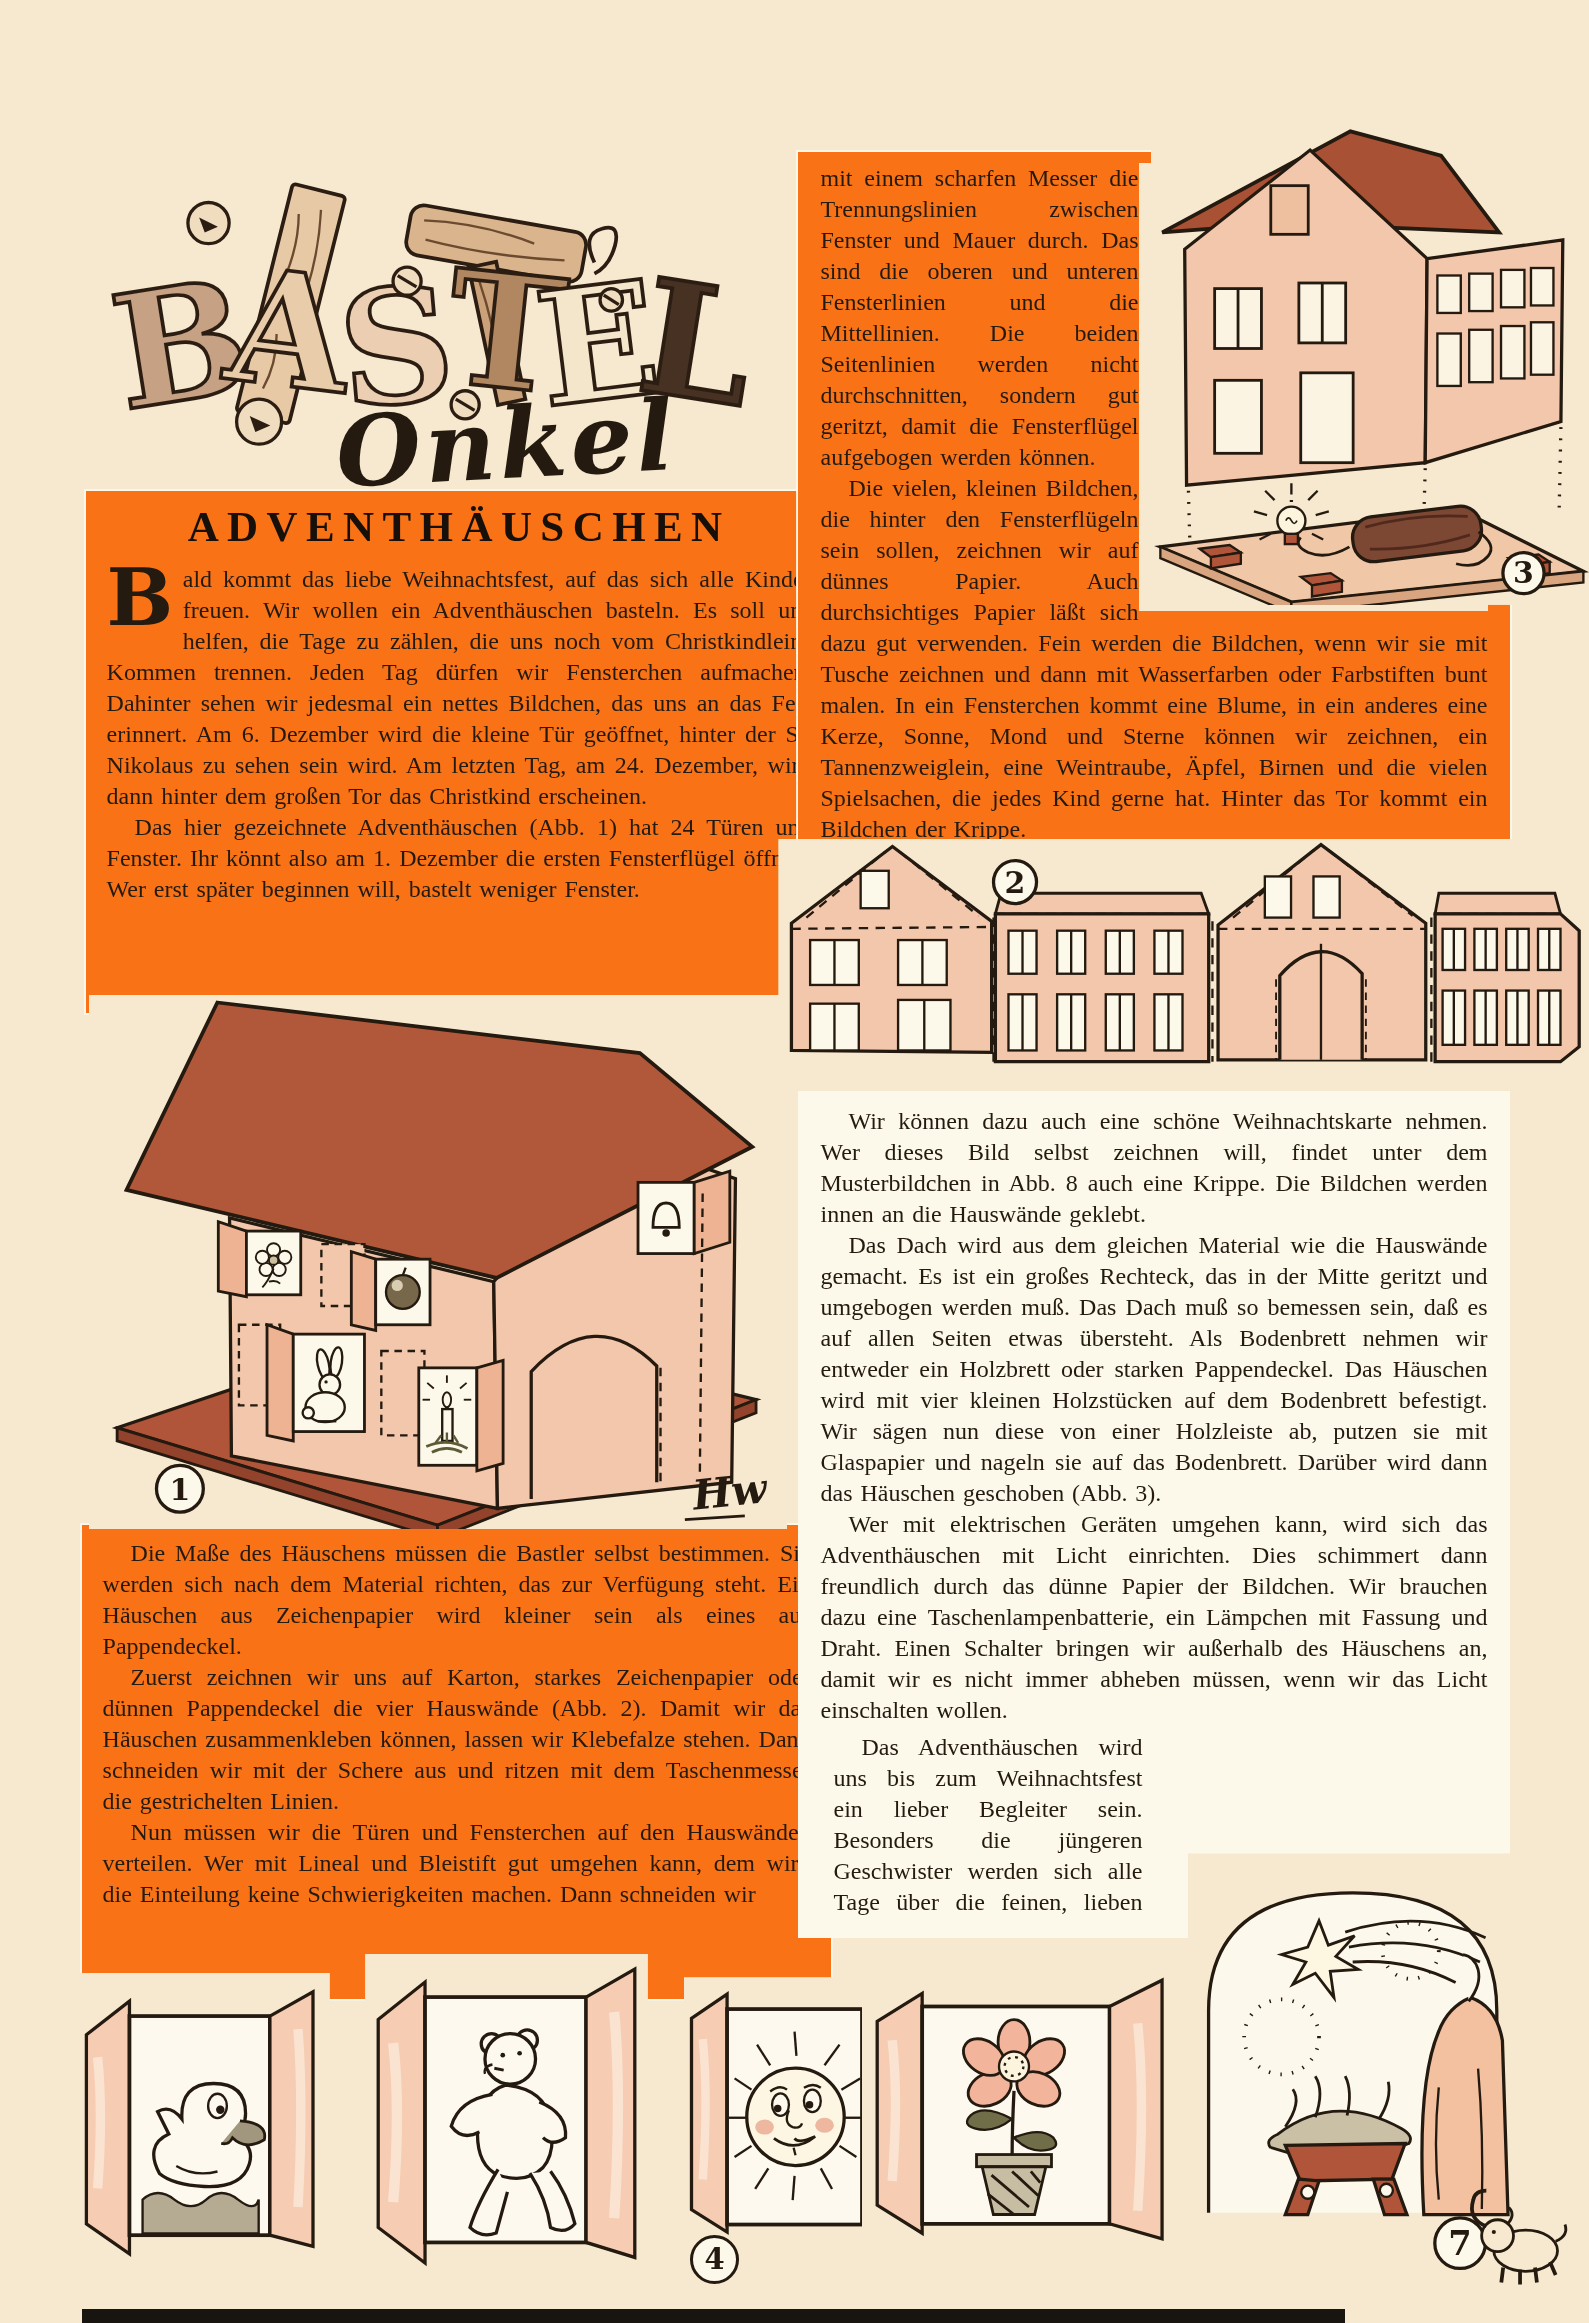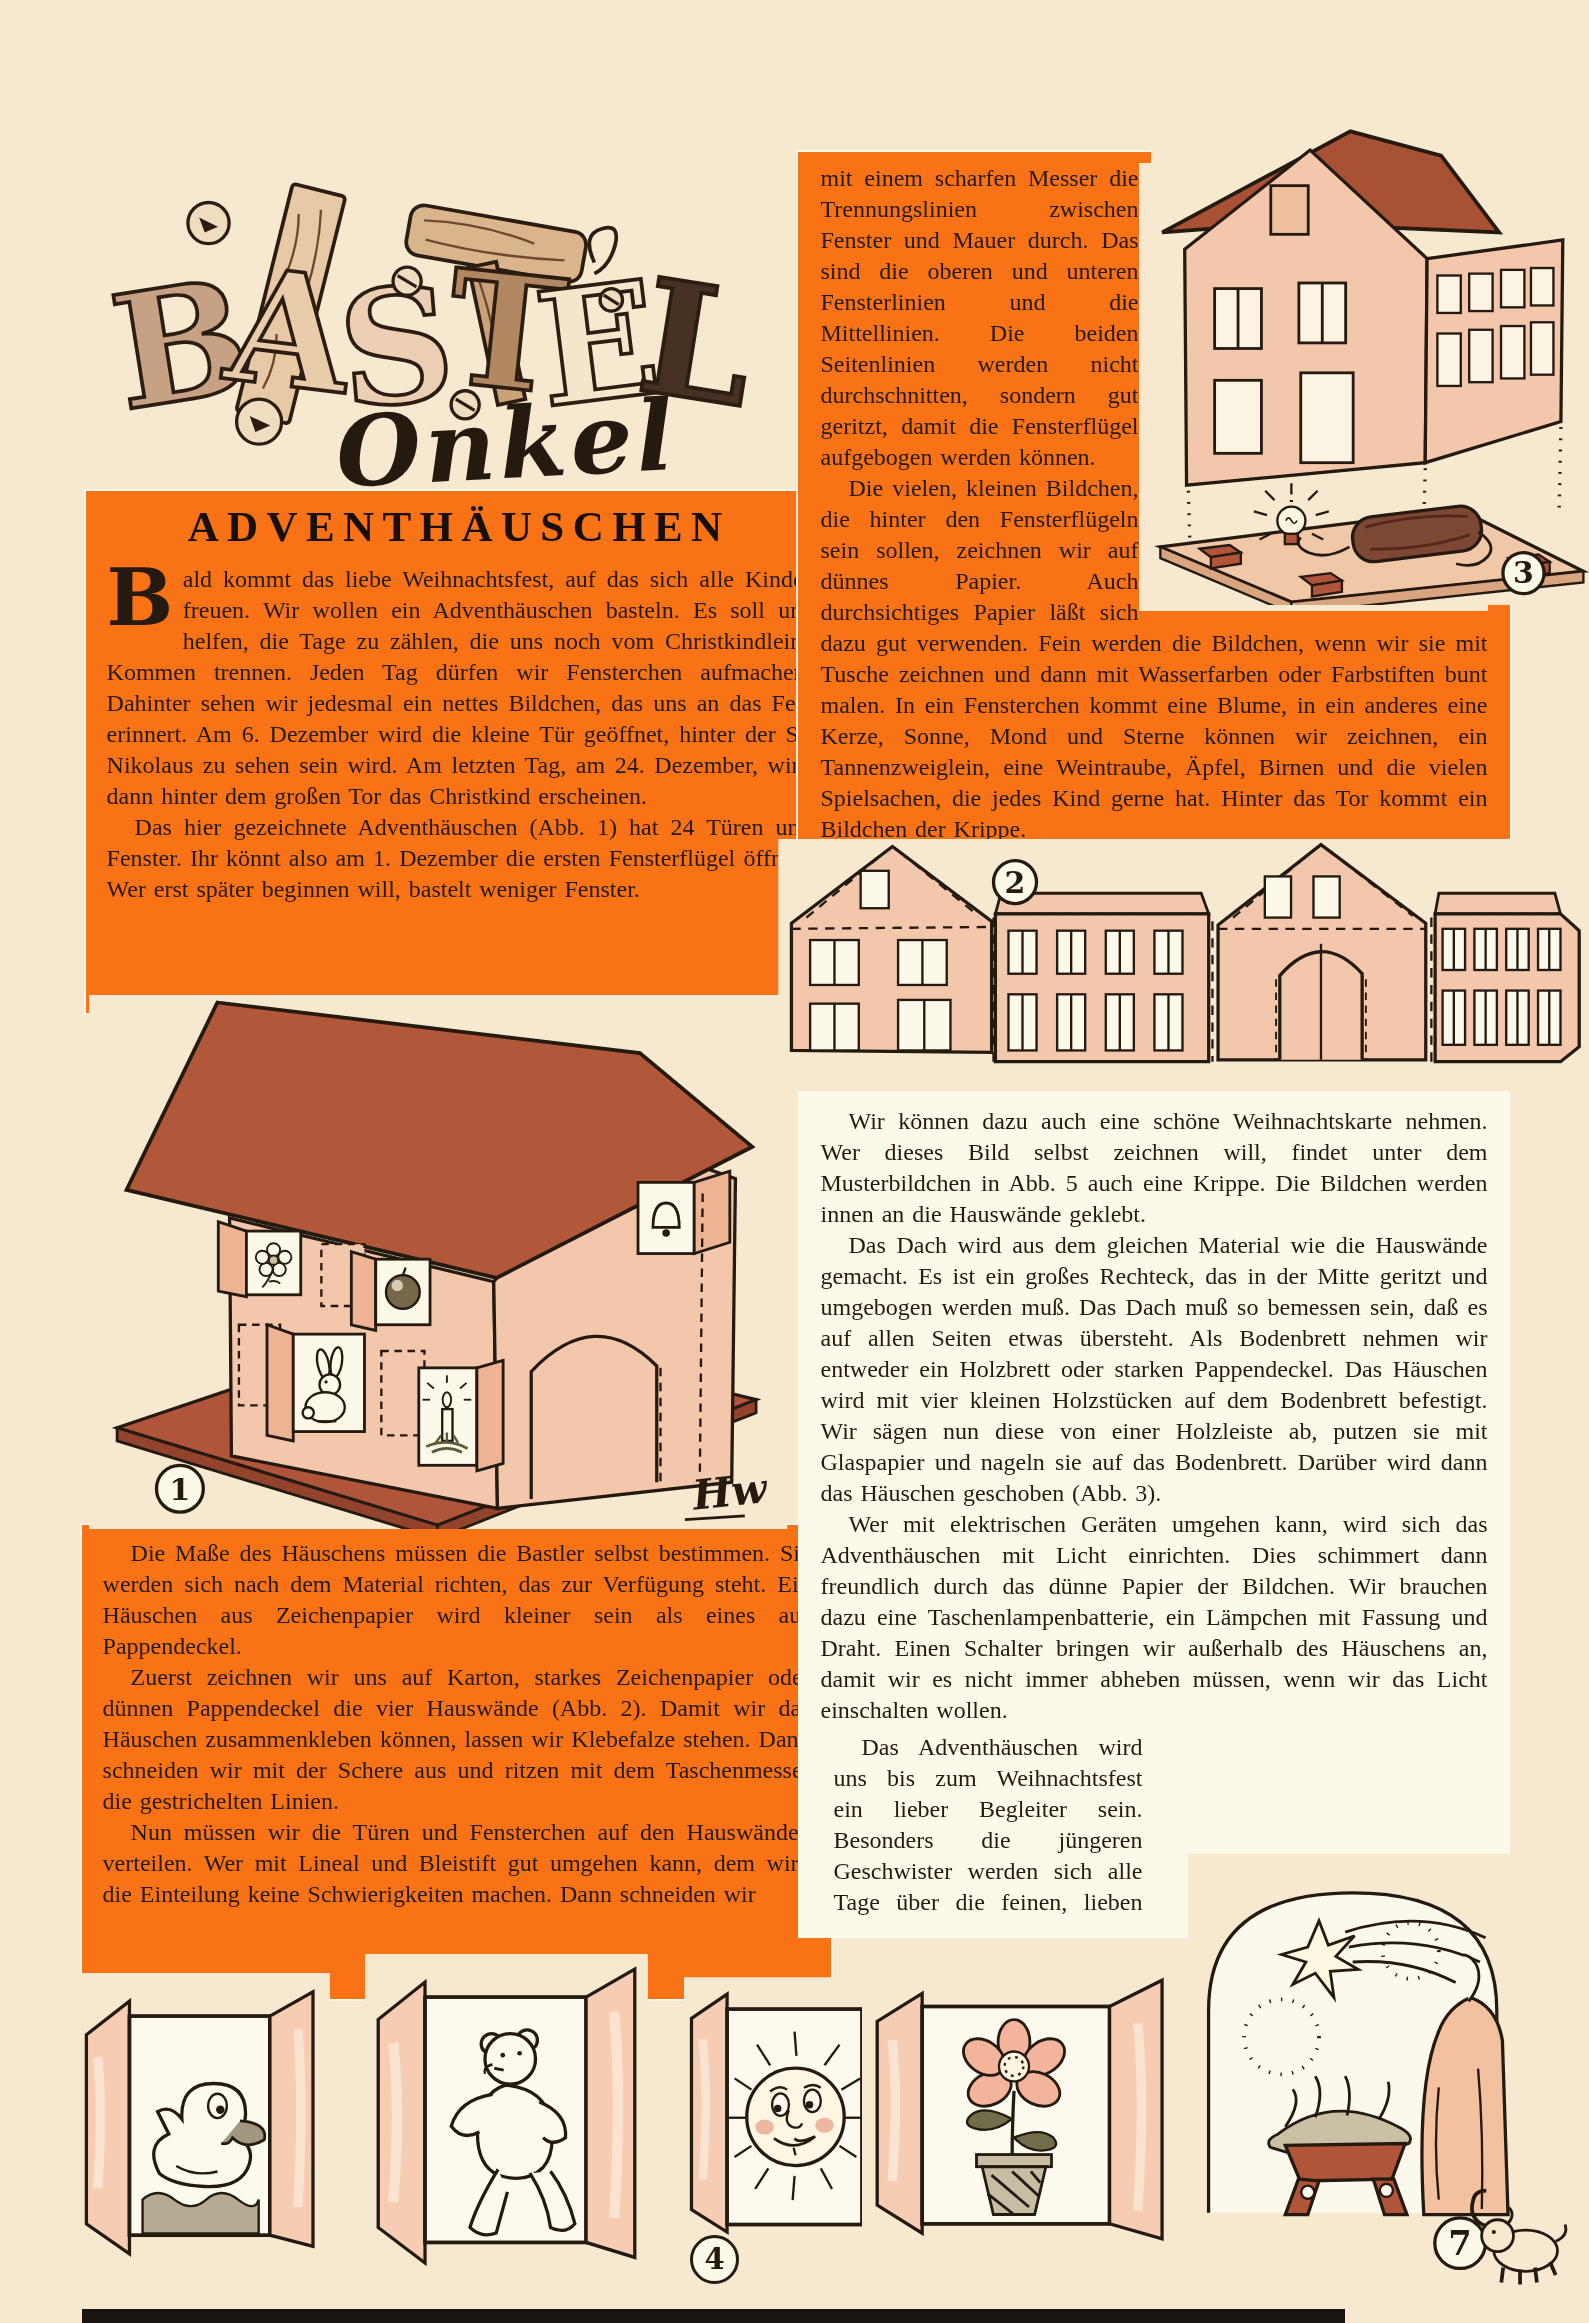--- a/index.html
+++ b/index.html
@@ -330,21 +330,21 @@
     <g stroke="#241a10" stroke-width="2.5" stroke-dasharray="10,8">
       <line x1="230" y1="84" x2="230" y2="238"></line>
         <line x1="464" y1="88" x2="464" y2="238"></line>
       <line x1="698" y1="84" x2="698" y2="238"></line>
     </g>
     <circle cx="253" cy="46" r="23" fill="#fcf8ea" stroke="#241a10" stroke-width="3.5"></circle>
     <text x="253" y="58" text-anchor="middle" class="figlabel" fill="#241a10">2</text>
   </svg>
 
   <div class="abs rb2 z2" style="left:798px;top:1091px;width:667px;padding:15px 22.5px;">
-    <p class="body indent">Wir können dazu auch eine schöne Weihnachtskarte nehmen. Wer dieses Bild selbst zeichnen will, findet unter dem Musterbildchen in Abb. 5 auch eine Krippe. Die Bildchen werden innen an die Hauswände geklebt.</p>
+    <p class="body indent">Wir können dazu auch eine schöne Weihnachtskarte nehmen. Wer dieses Bild selbst zeichnen will, findet unter dem Musterbildchen in Abb. 8 auch eine Krippe. Die Bildchen werden innen an die Hauswände geklebt.</p>
     <p class="body">Das Dach wird aus dem gleichen Material wie die Hauswände gemacht. Es ist ein großes Rechteck, das in der Mitte geritzt und umgebogen werden muß. Das Dach muß so bemessen sein, daß es auf allen Seiten etwas übersteht. Als Bodenbrett nehmen wir entweder ein Holzbrett oder starken Pappendeckel. Das Häuschen wird mit vier kleinen Holzstücken auf dem Bodenbrett befestigt. Wir sägen nun diese von einer Holzleiste ab, putzen sie mit Glaspapier und nageln sie auf das Bodenbrett. Darüber wird dann das Häuschen geschoben (Abb. 3).</p>
     <p class="body">Wer mit elektrischen Geräten umgehen kann, wird sich das Adventhäuschen mit Licht einrichten. Dies schimmert dann freundlich durch das dünne Papier der Bildchen. Wir brauchen dazu eine Taschenlampenbatterie, ein Lämpchen mit Fassung und Draht. Einen Schalter bringen wir außerhalb des Häuschens an, damit wir es nicht immer abheben müssen, wenn wir das Licht einschalten wollen.</p>
     <p class="body indent narrowp">Das Adventhäuschen wird uns bis zum Weihnachtsfest ein lieber Begleiter sein. Besonders die jüngeren Geschwister werden sich alle Tage über die feinen, lieben Bildchen freuen.</p>
   </div>
 
   <svg class="abs z6" style="left:1188px;top:1853px;" width="335" height="364" viewBox="0 0 358 388">
     <rect x="0" y="0" width="358" height="388" fill="#f6e9cf"></rect>
     <path d="M22,384 L22,168 Q22,42 176,42 Q330,42 330,168 L330,384" fill="#fdf8ec" stroke="#241a10" stroke-width="3.5"></path>
     <g>
       <path d="M128,100 L140,72 L150,98 L178,88 L158,110 L182,124 L152,126 L156,154 L136,128 L112,140 L126,116 L100,108 Z" fill="#fdf6e0" stroke="#241a10" stroke-width="3"></path>

